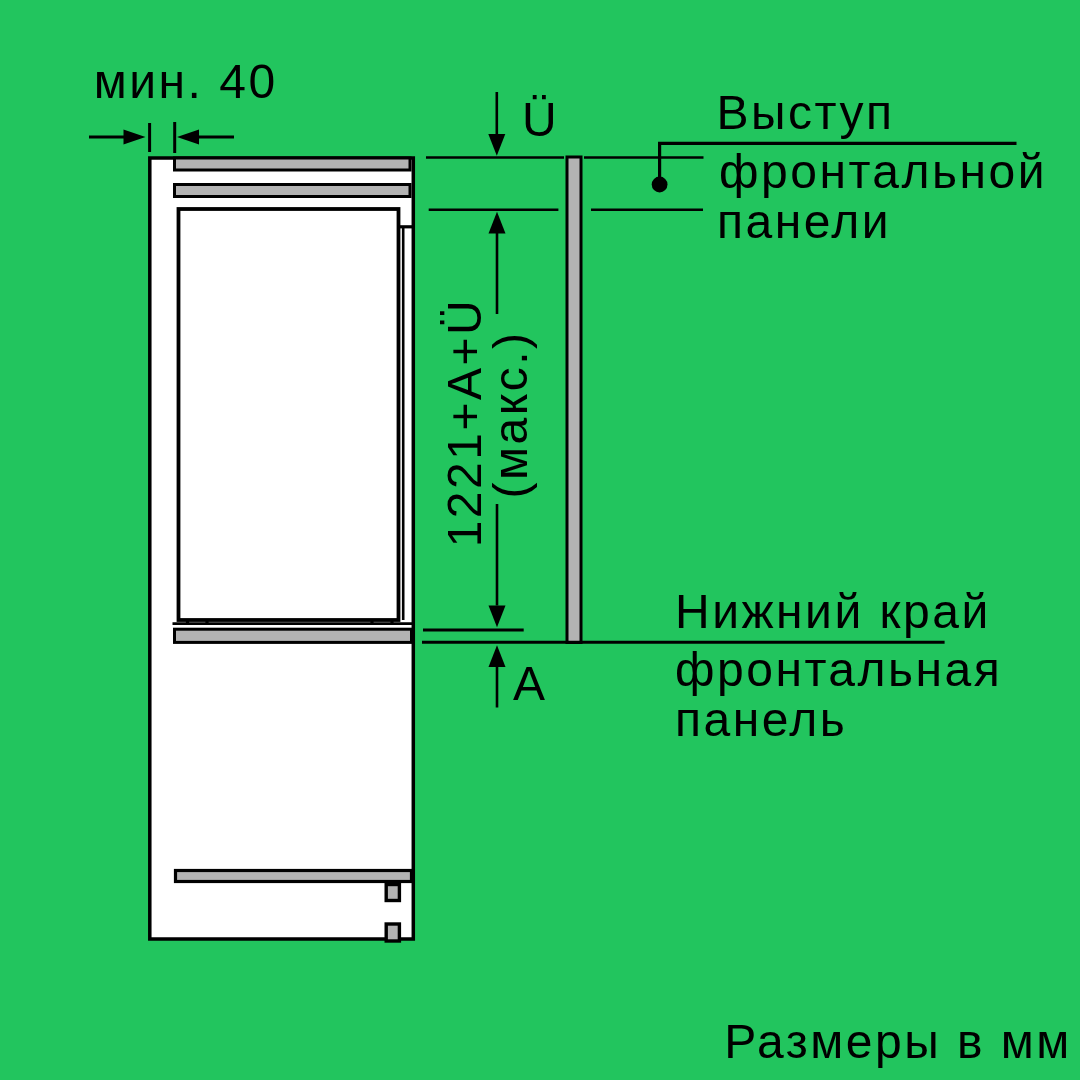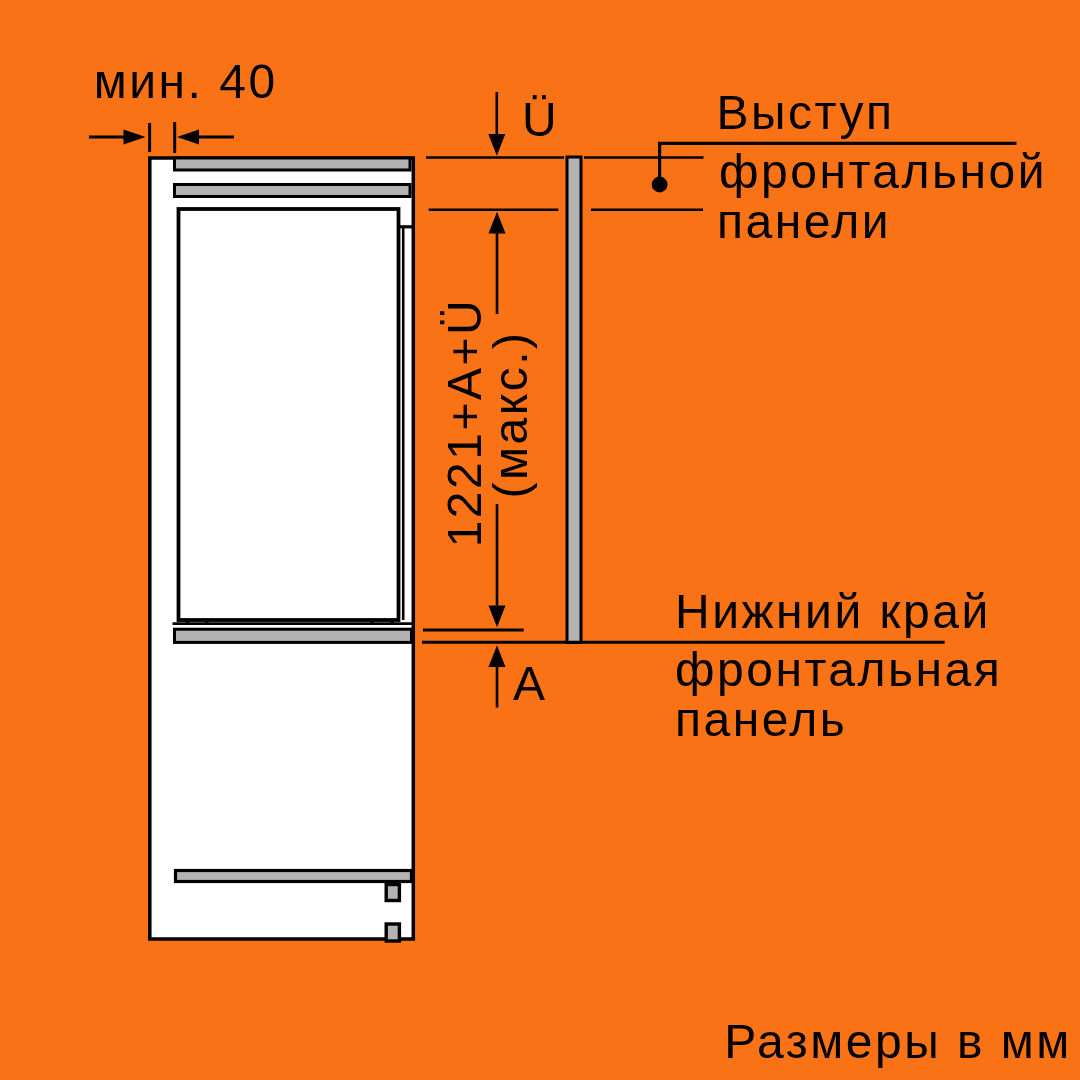--- a/index.html
+++ b/index.html
@@ -1,16 +1,16 @@
 <!DOCTYPE html>
 <html><head>
 <meta charset="utf-8">
 <style>
   html,body{margin:0;padding:0;background:#fff;}
-  .page{position:relative;width:1080px;height:1080px;background:#f97316;overflow:hidden;
+  .page{position:relative;width:1080px;height:1080px;background:#22c55e;overflow:hidden;
         font-family:"Liberation Sans", sans-serif;}
   svg{position:absolute;left:0;top:0;}
   text{font-family:"Liberation Sans", sans-serif;fill:#000;letter-spacing:2.5px;}
 </style>
 </head>
 <body>
 <div class="page">
 <svg width="1080" height="1080" viewBox="0 0 1080 1080">
 
   <text x="93.7" y="97.5" font-size="48">мин. 40</text>

